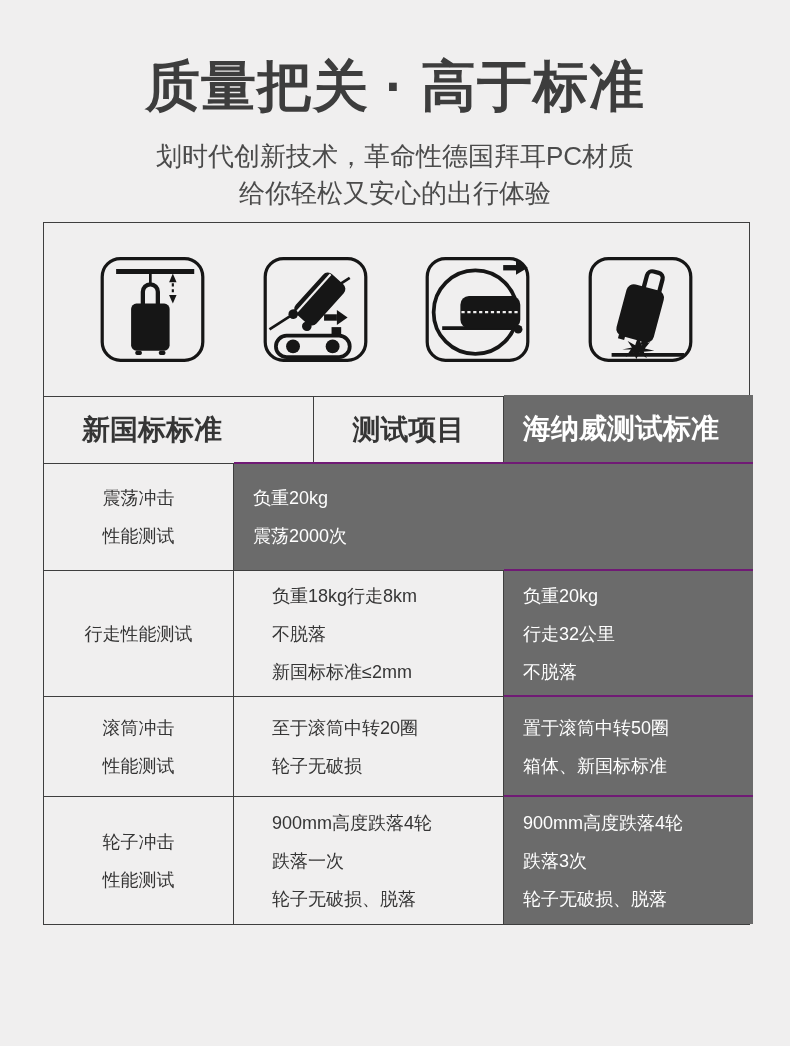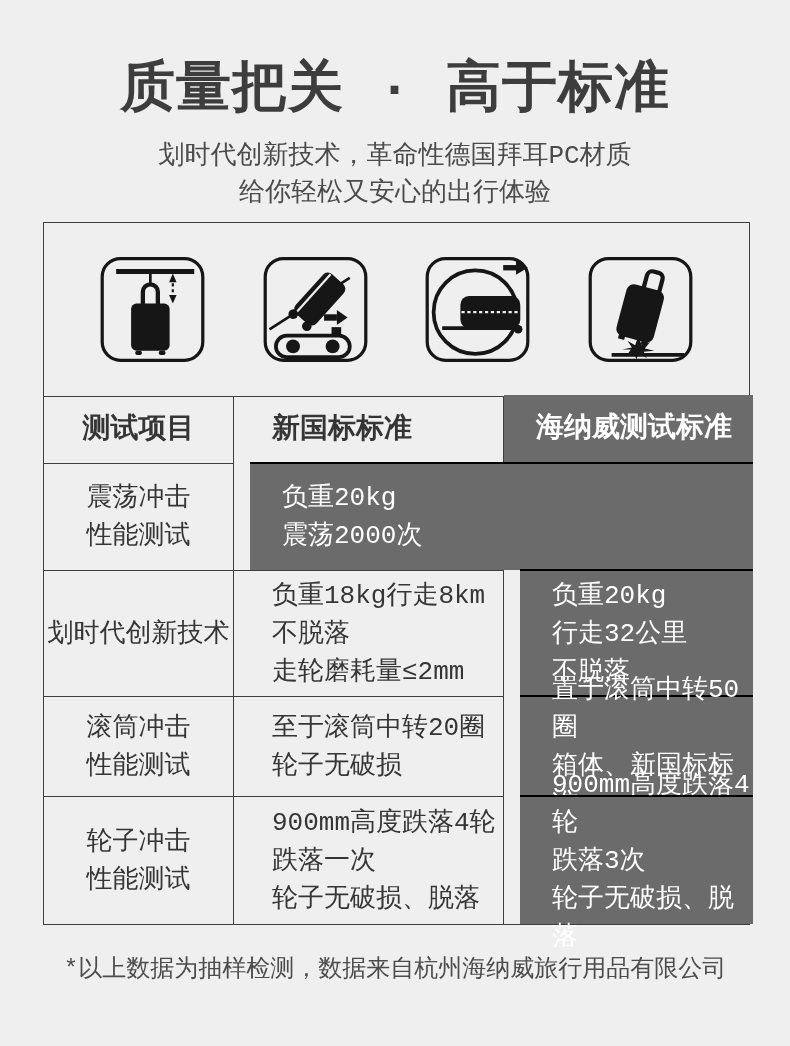--- a/index.html
+++ b/index.html
@@ -2,21 +2,21 @@
 <html><head>
 <meta charset="utf-8">
 <style>
   html,body { margin:0; padding:0; }
   .stage {
     position: relative;
     width: 790px;
     height: 1046px;
     background: #f0efef;
     overflow: hidden;
-    font-family: Liberation Mono, monospace;
+    font-family: Liberation Sans, sans-serif;
     color: #353535;
   }
   
   .title {
     margin: 0;
     padding-top: 50px;
     text-align: center;
     font-size: 55px;
     font-weight: 600;
     letter-spacing: 1px;
@@ -59,43 +59,43 @@
   .r1 { height: 126px; }
   .r2 { height: 100px; }
   .r3 { height: 128px; }
 
   .cell {
     box-sizing: border-box;
     display: flex;
     flex-direction: column;
     justify-content: center;
     white-space: pre-line;
-    font-size: 26px;
+    font-size: 18px;
     line-height: 38px;
   }
   .c1 {
     width: 190px;
     border-right: 1px solid #3e3e3e;
     align-items: center;
     text-align: center;
   }
   .c2 {
     width: 270px;
     border-right: 1px solid #3e3e3e;
     padding-left: 38px;
   }
   .c3 {
     flex: 1;
     margin-right: -4px;          
     background: #6b6b6b;
     color: #ffffff;
-    padding-left: 32px;
+    padding-left: 19px;
   }
   .brow .c1, .brow .c2 { border-top: 1px solid #3e3e3e; }
-  .brow .c3 { margin-top: -1px; border-top: 2px solid #000000; margin-left: 16px; } 
+  .brow .c3 { margin-top: -1px; border-top: 2px solid #701a75; } 
   .thead .c3 { margin-top: -2px; }
   .thead .cell { font-weight: 700; font-size: 28px; }
   .thead .c1 { padding-left: 0; }
 
   .footnote {
     position: absolute;
     top: 952px;
     left: 0;
     width: 100%;
     margin: 0;
@@ -174,37 +174,37 @@
             <rect x="59" y="77" width="6" height="4" class="if"></rect>
           </g>
           <polygon points="48,74 51,83 59,80 54,86 63,88 53,89 56,95 49,90 46,96 44,90 36,94 41,87 33,87 42,85 38,79 45,83" class="if"></polygon>
           <line x1="23" y1="92" x2="91" y2="92" class="ik" stroke-width="3.5"></line>
         </svg>
       </div>
 
     </div>
 
     <div class="trow thead">
+      <div class="cell c2">新国标标准</div>
       <div class="cell c1">测试项目</div>
-      <div class="cell c2">新国标标准</div>
       <div class="cell c3">海纳威测试标准</div>
     </div>
 
     <div class="trow brow r0">
       <div class="cell c1">震荡冲击
 性能测试</div>
       <div class="cell c3">负重20kg
 震荡2000次</div>
     </div>
 
     <div class="trow brow r1">
-      <div class="cell c1">划时代创新技术</div>
+      <div class="cell c1">行走性能测试</div>
       <div class="cell c2">负重18kg行走8km
 不脱落
-走轮磨耗量≤2mm</div>
+新国标标准≤2mm</div>
       <div class="cell c3">负重20kg
 行走32公里
 不脱落</div>
     </div>
 
     <div class="trow brow r2">
       <div class="cell c1">滚筒冲击
 性能测试</div>
       <div class="cell c2">至于滚筒中转20圈
 轮子无破损</div>
@@ -218,15 +218,14 @@
       <div class="cell c2">900mm高度跌落4轮
 跌落一次
 轮子无破损、脱落</div>
       <div class="cell c3">900mm高度跌落4轮
 跌落3次
 轮子无破损、脱落</div>
     </div>
 
   </div>
 
-  <p class="footnote">*以上数据为抽样检测，数据来自杭州海纳威旅行用品有限公司</p>
 
 </div>
 
 </body></html>

